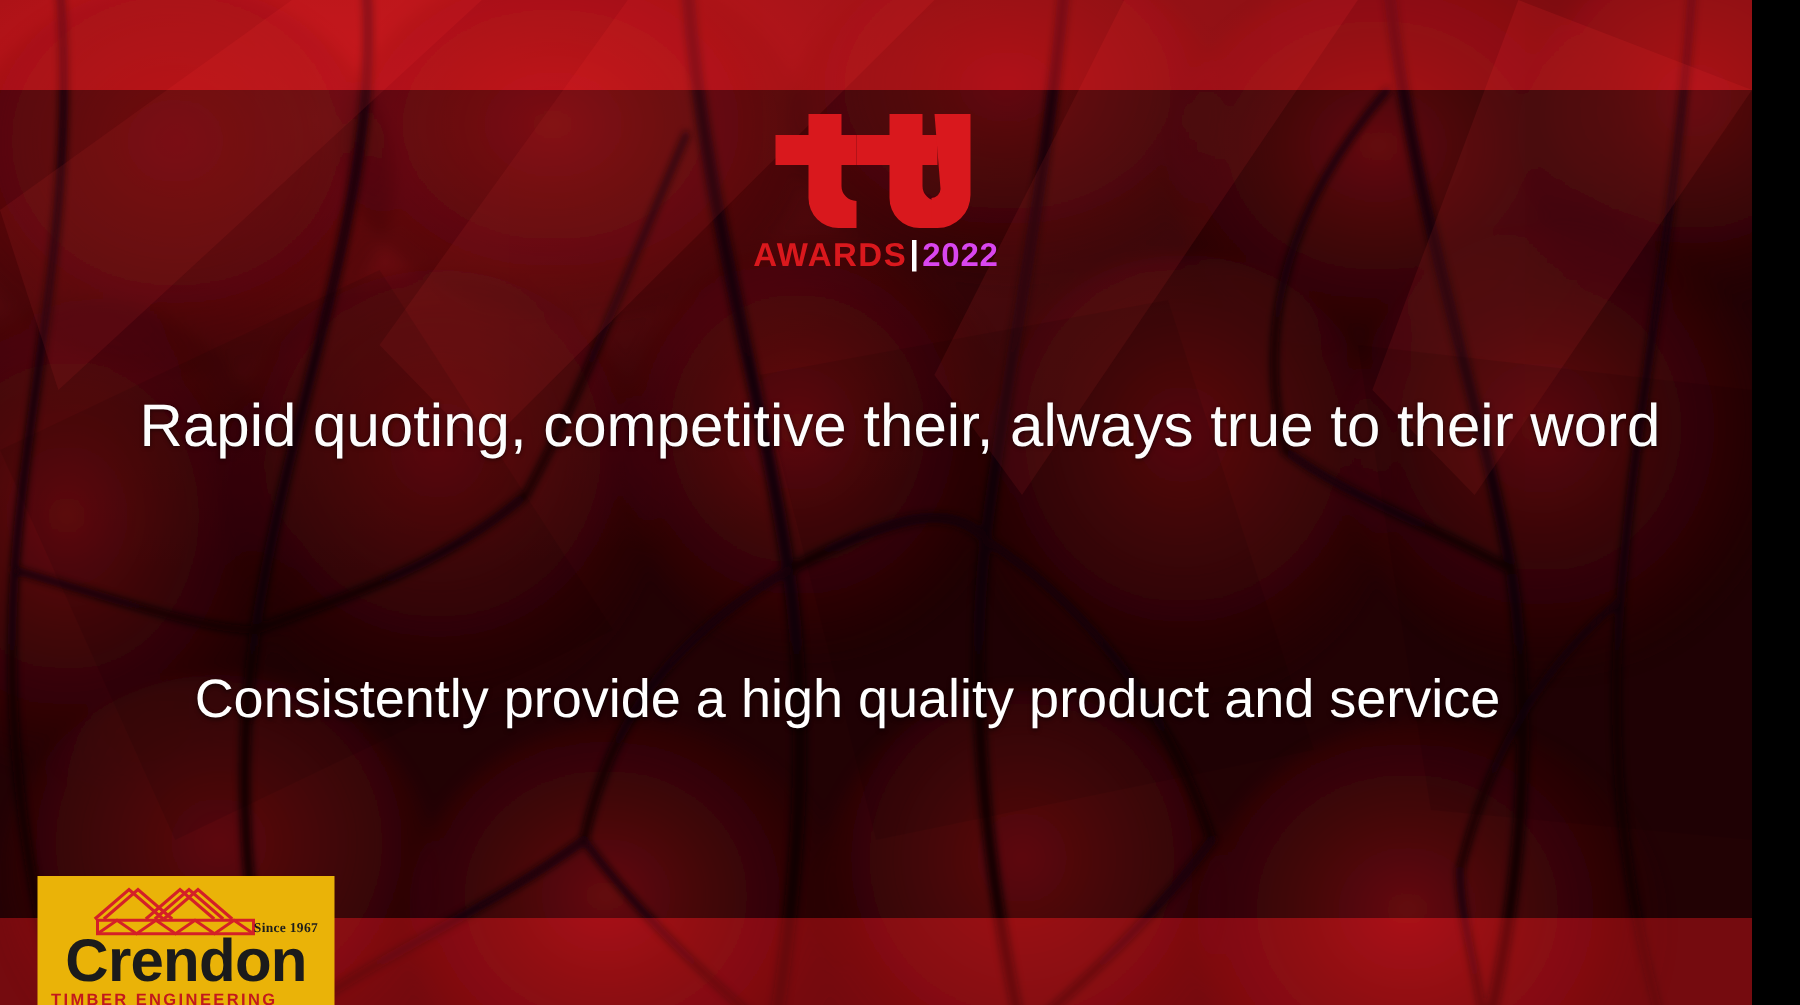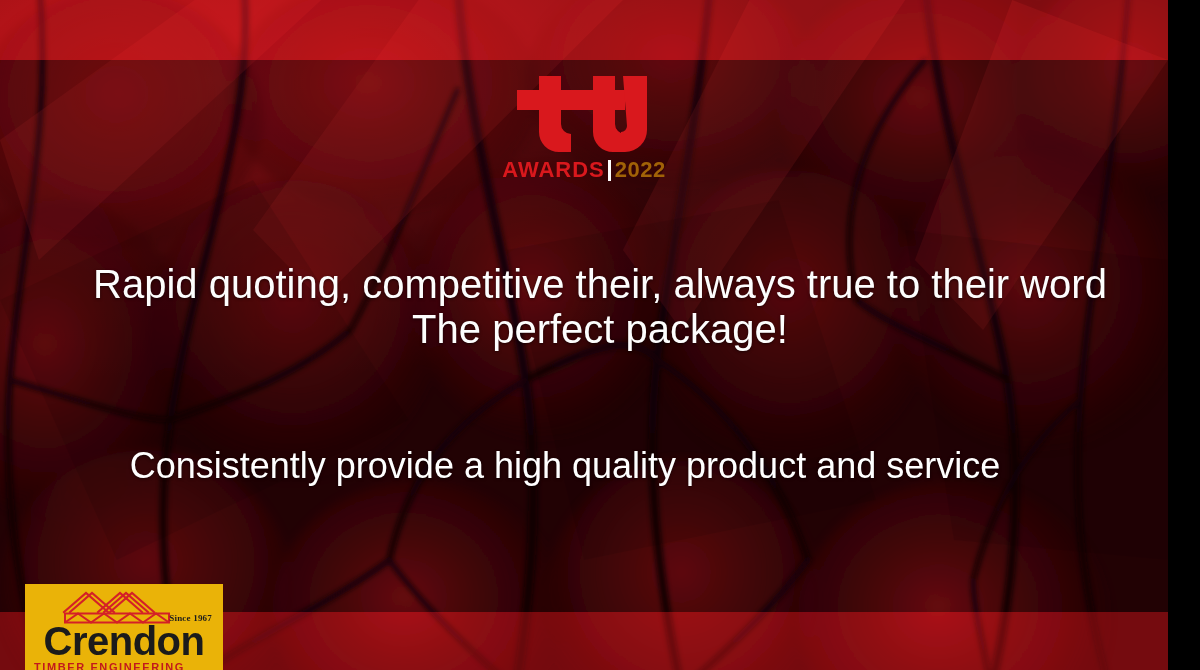--- a/index.html
+++ b/index.html
@@ -41,21 +41,21 @@
   .ttj-sub{
     margin-top:7px;
     font-size:22px;font-weight:700;letter-spacing:0.5px;
     line-height:1;display:flex;align-items:center;
   }
   .ttj-sub .awards{color:#d9181d;font-weight:700;letter-spacing:1px;}
   .ttj-sub .bar{
     display:inline-block;width:3px;height:21px;background:#ffffff;
     margin:0 4px 0 3px;
   }
-  .ttj-sub .year{color:#a16207;font-weight:700;letter-spacing:0.5px;}
+  .ttj-sub .year{color:#d946ef;font-weight:700;letter-spacing:0.5px;}
 
   
   .quote-1{
     position:absolute;left:60px;top:262px;width:1080px;
     text-align:center;color:#fdfdfd;
     font-size:40px;line-height:1.12;font-weight:400;
     text-shadow:0 1px 3px rgba(0,0,0,0.55);
   }
   .quote-2{
     position:absolute;left:60px;top:445px;width:1010px;
@@ -199,21 +199,20 @@
     </svg>
     <div class="ttj-sub">
       <span class="awards">AWARDS</span>
       <span class="bar"></span>
       <span class="year">2022</span>
     </div>
   </div>
 
   <div class="quote-1">
     <div>Rapid quoting, competitive their, always true to their word</div>
-    <div>The perfect package!</div>
   </div>
 
   <div class="quote-2">
     <div>Consistently provide a high quality product and service</div>
   </div>
 
   <div class="crendon">
     <div class="crendon-top">
       <svg class="crendon-truss" viewBox="0 0 112 34" xmlns="http://www.w3.org/2000/svg">
         <g stroke="#d42027" stroke-width="2.1" fill="none" stroke-linecap="square">

